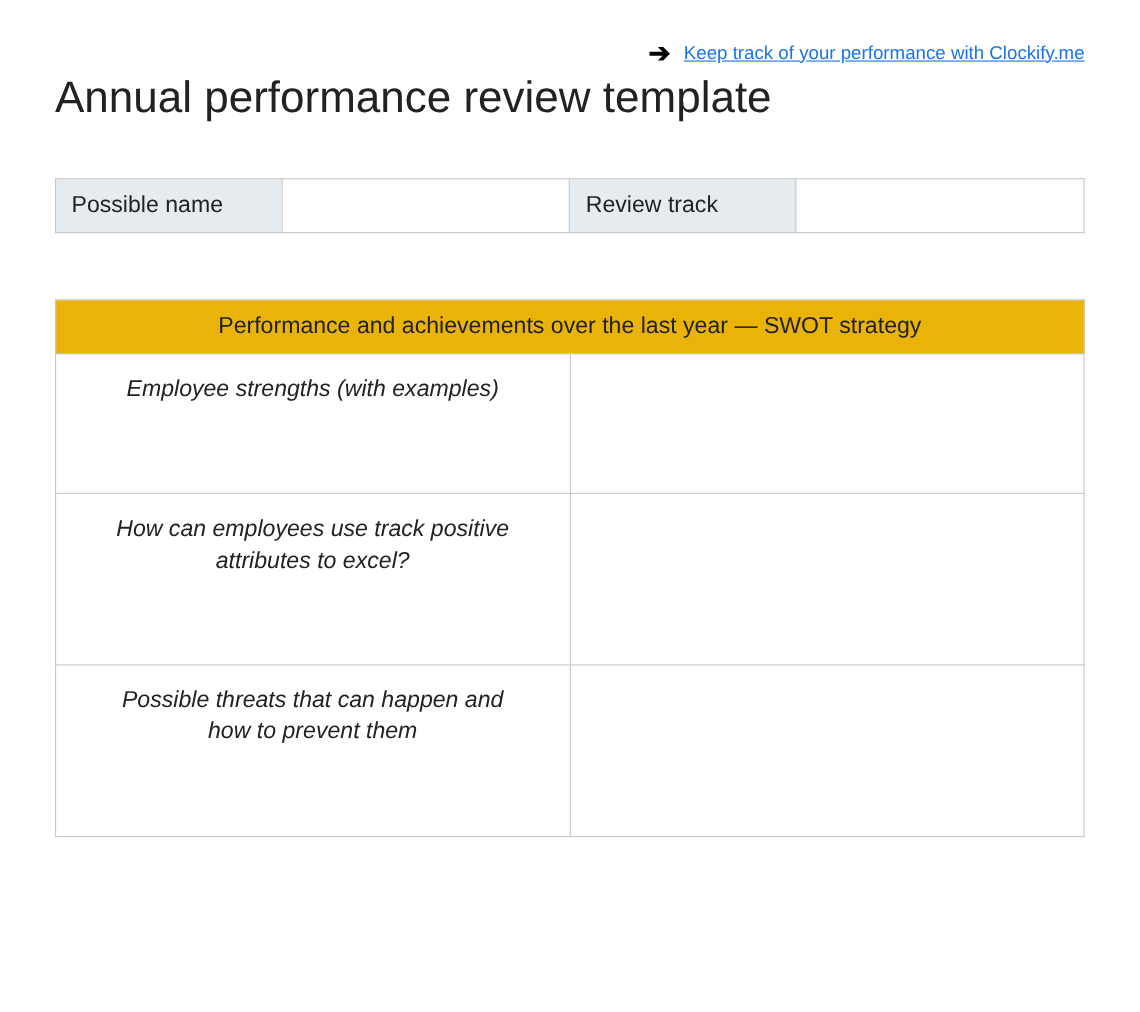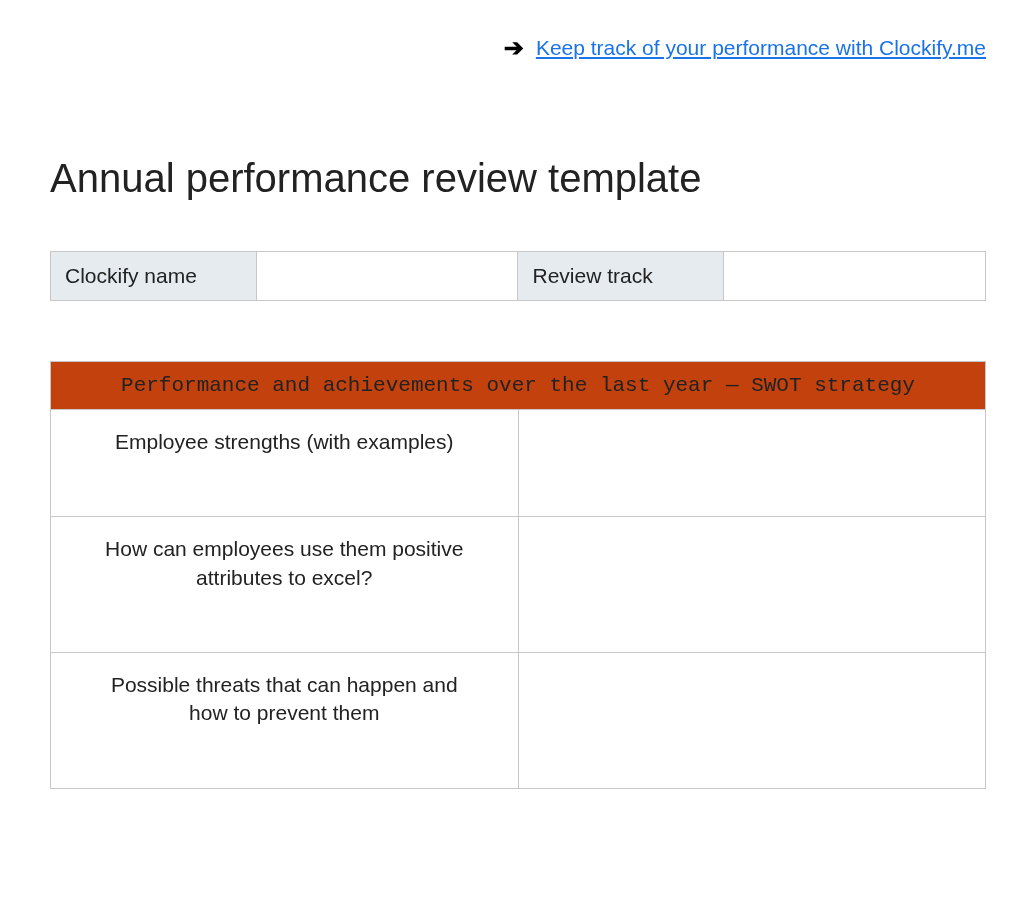--- a/index.html
+++ b/index.html
@@ -22,27 +22,26 @@
       padding-bottom: 4px;
     }
     .arrow-icon {
       font-size: 24px;
       font-weight: bold;
       color: #000;
     }
     .top-link {
       color: #1a73e8;
       text-decoration: underline;
-      font-size: 21px;
+      font-size: 17px;
     }
     .page-title {
       font-size: 40px;
       font-weight: 400;
       color: #222;
-      margin-top: 90px;
       margin-bottom: 50px;
     }
     .info-table {
       width: 100%;
       border-collapse: collapse;
       table-layout: fixed;
     }
     .info-table td {
       border: 1px solid #c7c7c7;
       padding: 12px 14px;
@@ -58,77 +57,77 @@
       background: #ffffff;
       width: 28%;
     }
     .swot-table {
       width: 100%;
       border-collapse: collapse;
       table-layout: fixed;
       margin-top: 60px;
     }
     .swot-header {
-      background: #c2410c;
+      background: #eab308;
       color: #ffffff;
       text-align: center;
       font-size: 21px;
       padding: 12px 10px;
       border: 1px solid #03a9f4;
-      font-family: Liberation Mono, monospace;
     }
     .swot-table td {
       border: 1px solid #c7c7c7;
       font-size: 21px;
       color: #222;
       vertical-align: top;
     }
     .swot-label {
       text-align: center;
-      padding: 18px 40px 60px 40px;
+      padding: 18px 40px 80px 40px;
       width: 50%;
       line-height: 1.35;
+      font-style: italic;
     }
     .swot-value {
       width: 50%;
       padding: 18px 14px;
     }
   </style>
 </head>
 <body>
 
 <div class="top-link-row">
   <span class="arrow-icon">➔</span>
   <a href="#" class="top-link">Keep track of your performance with Clockify.me</a>
 </div>
 
 <h1 class="page-title">Annual performance review template</h1>
 
 <table class="info-table">
   <tbody>
       <tr>
-    <td class="label-cell">Clockify name</td>
+    <td class="label-cell">Possible name</td>
     <td class="value-cell"></td>
     <td class="label-cell">Review track</td>
     <td class="value-cell"></td>
   </tr>
 </tbody>
   </table>
 
 <table class="swot-table">
   <tbody>
       <tr>
     <td class="swot-header" colspan="2">Performance and achievements over the last year — SWOT strategy</td>
   </tr>
   <tr>
     <td class="swot-label">Employee strengths (with examples)</td>
     <td class="swot-value"></td>
   </tr>
   <tr>
-    <td class="swot-label">How can employees use them positive attributes to excel?</td>
+    <td class="swot-label">How can employees use track positive attributes to excel?</td>
     <td class="swot-value"></td>
   </tr>
   <tr>
     <td class="swot-label">Possible threats that can happen and how to prevent them</td>
     <td class="swot-value"></td>
   </tr>
 </tbody>
   </table>
 
 </body></html>

